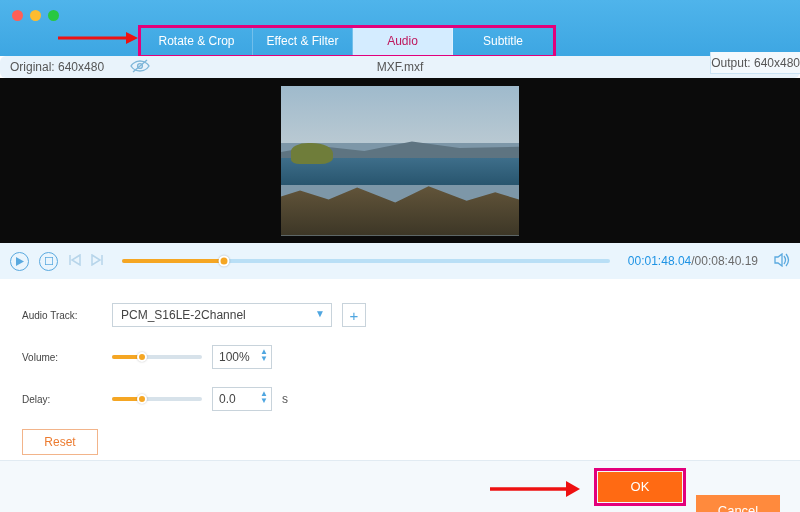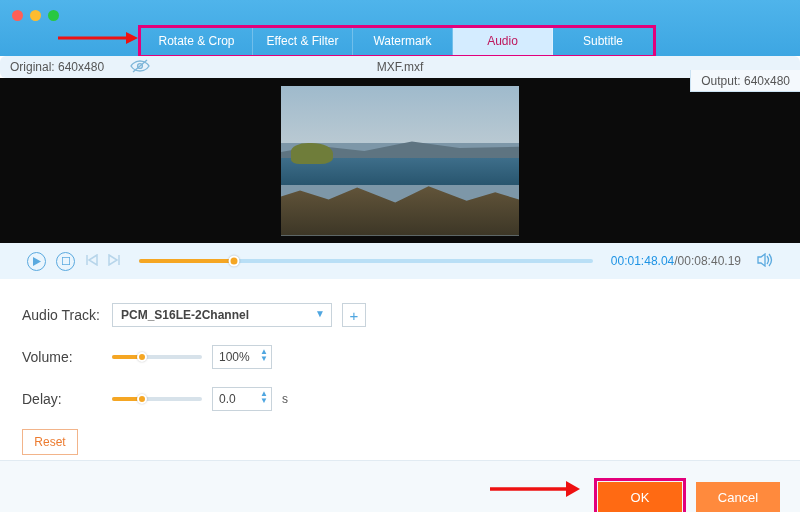--- a/index.html
+++ b/index.html
@@ -14,61 +14,61 @@
   .tabbar { position:absolute; left:138px; top:25px; display:flex; border:3px solid #e3007b; }
   .tab { height:27px; line-height:23px; text-align:center; font-size:12px; color:#fff; border-right:1px solid rgba(255,255,255,.25); padding:2px 0; cursor:pointer;}
   .tab.active{ background:#d4ecff; color:#be185d; }
   .tab:last-child{border-right:none;}
   .t0{width:112px;} .t1{width:100px;} .t2{width:100px;} .t3{width:100px;} .t4{width:100px;}
 
   
   .dimrow{ height:22px; background:#e9f3fb; display:flex; align-items:center; justify-content:space-between; padding:0 10px; font-size:12px; color:#555; position:relative;border-radius:6px;}
   .eye{ position:absolute; left:130px; top:2px; color:#7fb7d9;}
   .dimrow .center{ position:absolute; left:0; right:0; text-align:center; pointer-events:none;}
-  .outrow{ position:absolute; right:0; top:70px; height:22px; padding:0 10px; display:flex; align-items:center; font-size:12px; color:#555; background:#f4f9fd; border-left:1px solid #cbe3f4; border-bottom:1px solid #cbe3f4;}
+  .outrow{ position:absolute; right:0; top:52px; height:22px; padding:0 0; display:flex; align-items:center; font-size:12px; color:#555; background:#f4f9fd; border-left:1px solid #cbe3f4; border-bottom:1px solid #cbe3f4;}
   
   
   .preview{ height:165px; background:#0b0b0b; display:flex; align-items:center; justify-content:center; }
   .thumb{ width:238px; height:150px; background:#34637d; position:relative; overflow:hidden;}
   .sky{position:absolute;inset:0;background:linear-gradient(#9fbacc 0%,#b9c9d2 38%,#7d97a8 38%,#7d97a8 40%);}
   .mount{position:absolute;left:0;right:0;top:36%;height:14%;background:#5e7481;clip-path:polygon(0 60%,15% 30%,35% 55%,55% 10%,75% 40%,100% 35%,100% 100%,0 100%);}
   .sea{position:absolute;left:0;right:0;top:48%;height:18%;background:linear-gradient(#3e6e8a,#28556e);}
   .rock{position:absolute;left:0;right:0;bottom:0;height:40%;background:linear-gradient(#6a5b3e,#3c3626);clip-path:polygon(0 35%,8% 25%,20% 40%,32% 20%,48% 45%,62% 18%,78% 42%,90% 28%,100% 40%,100% 100%,0 100%);}
   .grass{position:absolute;left:4%;top:38%;width:18%;height:14%;background:#6f7d3a;border-radius:40% 50% 30% 20%;}
 
   
-  .playbar{ height:36px; background:#eaf5fd; display:flex; align-items:center; padding:0 27px; gap:10px;}
+  .playbar{ height:36px; background:#eaf5fd; display:flex; align-items:center; padding:0 10px; gap:10px;}
   .pbtn{ width:19px;height:19px; border:1.5px solid #5aa9df; border-radius:50%; display:flex;align-items:center;justify-content:center; color:#5aa9df; cursor:pointer; flex:none;}
   .pbtn svg{display:block;}
   .skip{ color:#b7d5ea; cursor:pointer;}
   .track{ flex:1; height:4px; background:#b9dff6; border-radius:2px; position:relative; margin:0 8px;}
   .track .fill{position:absolute;left:0;top:0;bottom:0;width:21%;background:#f5a623;border-radius:2px;}
   .track .knob{position:absolute;left:21%;top:50%;width:11px;height:11px;background:#f5a623;border:2px solid #fff;border-radius:50%;transform:translate(-50%,-50%);box-shadow:0 0 2px rgba(0,0,0,.3);}
   .timecode{font-size:12px; white-space:nowrap;}
   .timecode .cur{color:#1e93e4;}
   .timecode .tot{color:#6a6a6a;}
   .vol-icon{color:#5aa9df;margin-left:6px;cursor:pointer;}
 
   
   .settings{ padding:24px 22px 12px; }
   .row{ display:flex; align-items:center; margin-bottom:18px; gap:10px;}
-  .row .lbl{ width:80px; font-size:14px; color:#444;}
-  .sel{ width:220px; height:24px; border:1px solid #c8d3db; background:#fff; display:flex;align-items:center; padding:0 8px; font-size:12px; color:#444; position:relative; cursor:pointer;font-weight:bold;}
+  .row .lbl{ width:80px; font-size:10px; color:#444;}
+  .sel{ width:220px; height:24px; border:1px solid #c8d3db; background:#fff; display:flex;align-items:center; padding:0 8px; font-size:12px; color:#444; position:relative; cursor:pointer;}
   .sel .caret{position:absolute;right:6px;top:4px;color:#4fa6e0;font-size:10px;}
   .plus{ width:24px;height:24px;border:1px solid #c8d3db;display:flex;align-items:center;justify-content:center;color:#4fa6e0;font-size:15px;cursor:pointer;}
   .slider{ width:90px; height:4px; background:#d7e2ea; border-radius:2px; position:relative; cursor:pointer;}
   .slider .sfill{position:absolute;left:0;top:0;bottom:0;width:33%;background:#f5a623;border-radius:2px;}
   .slider .sknob{position:absolute;left:33%;top:50%;width:10px;height:10px;border-radius:50%;background:#f5a623;border:2px solid #fff;transform:translate(-50%,-50%);box-shadow:0 0 2px rgba(0,0,0,.25);}
   .spin{ width:60px;height:24px;border:1px solid #c8d3db;display:flex;align-items:center;padding:0 4px 0 6px;font-size:12px;position:relative;background:#fff;}
   .spin .arrows{position:absolute;right:3px;top:2px;display:flex;flex-direction:column;line-height:7px;font-size:8px;color:#4fa6e0;cursor:pointer;}
   .unit{font-size:12px;color:#555;}
-  .reset{ width:56px;height:26px;border:1px solid #f2b48a;background:#fff;color:#ec7b2f;font-size:12px;cursor:pointer;}
-
-  
-  .footer{ position:absolute; bottom:0; left:0; right:0; height:52px; background:#f4f9fc; border-top:1px solid #e1ebf2; display:flex;align-items:flex-end;justify-content:flex-end;padding-right:20px;gap:14px;padding-left:32px;}
+  .reset{ width:76px;height:26px;border:1px solid #f2b48a;background:#fff;color:#ec7b2f;font-size:12px;cursor:pointer;}
+
+  
+  .footer{ position:absolute; bottom:0; left:0; right:0; height:52px; background:#f4f9fc; border-top:1px solid #e1ebf2; display:flex;align-items:center;justify-content:flex-end;padding-right:20px;gap:14px;padding-left:32px;}
   .btn{ width:84px;height:30px;border:none;color:#fff;font-size:13px;cursor:pointer;}
   .btn-ok{ background:#ff6a13; outline:3px solid #e3007b; outline-offset:1px;}
   .btn-cancel{ background:#ff8a3d;margin-top:47px;}
   .arrow2{ position:absolute; right:220px; bottom:14px; }
 </style>
 </head>
 <body>
 
 <div class="header">
   <div class="traffic">
@@ -76,21 +76,20 @@
     <span class="tl-min"></span>
     <span class="tl-max"></span>
   </div>
   <svg class="pointer-arrow" viewBox="0 0 80 12">
     <line x1="0" y1="6" x2="68" y2="6" stroke="#e11" stroke-width="3"></line>
     <polygon points="68,0 80,6 68,12" fill="#e11"></polygon>
   </svg>
   <div class="tabbar">
     <div class="tab t0">Rotate &amp; Crop</div>
     <div class="tab t1">Effect &amp; Filter</div>
-    <div class="tab t2">Watermark</div>
     <div class="tab t3 active">Audio</div>
     <div class="tab t4">Subtitle</div>
   </div>
 </div>
 
 <div class="dimrow">
   <span>Original: 640x480</span>
   <span class="eye">
     <svg width="20" height="16" viewBox="0 0 20 16">
         <path d="M1 8s3-5 9-5 9 5 9 5-3 5-9 5S1 8 1 8z" fill="none" stroke="#7fb7d9" stroke-width="1.4"></path>

